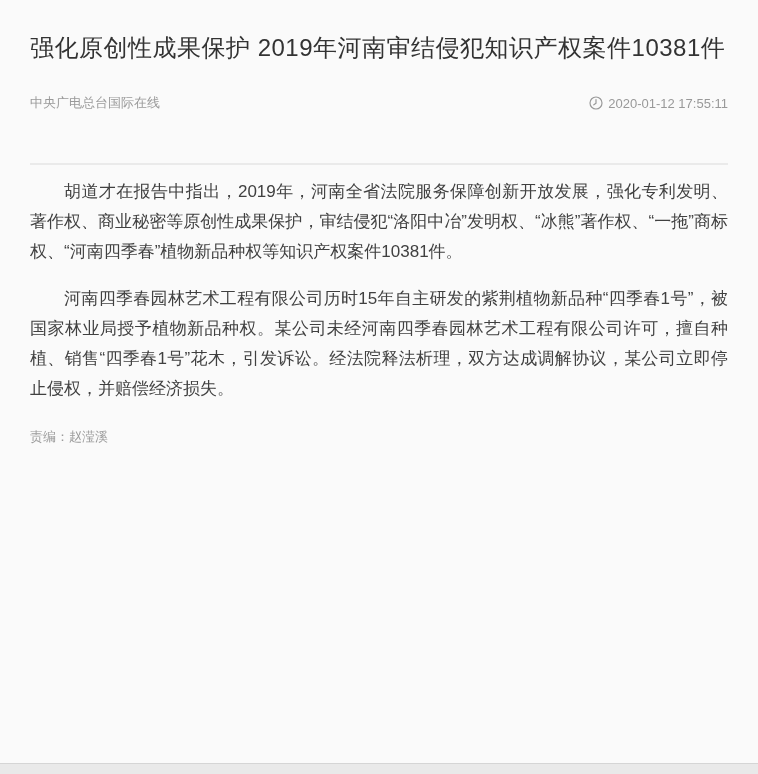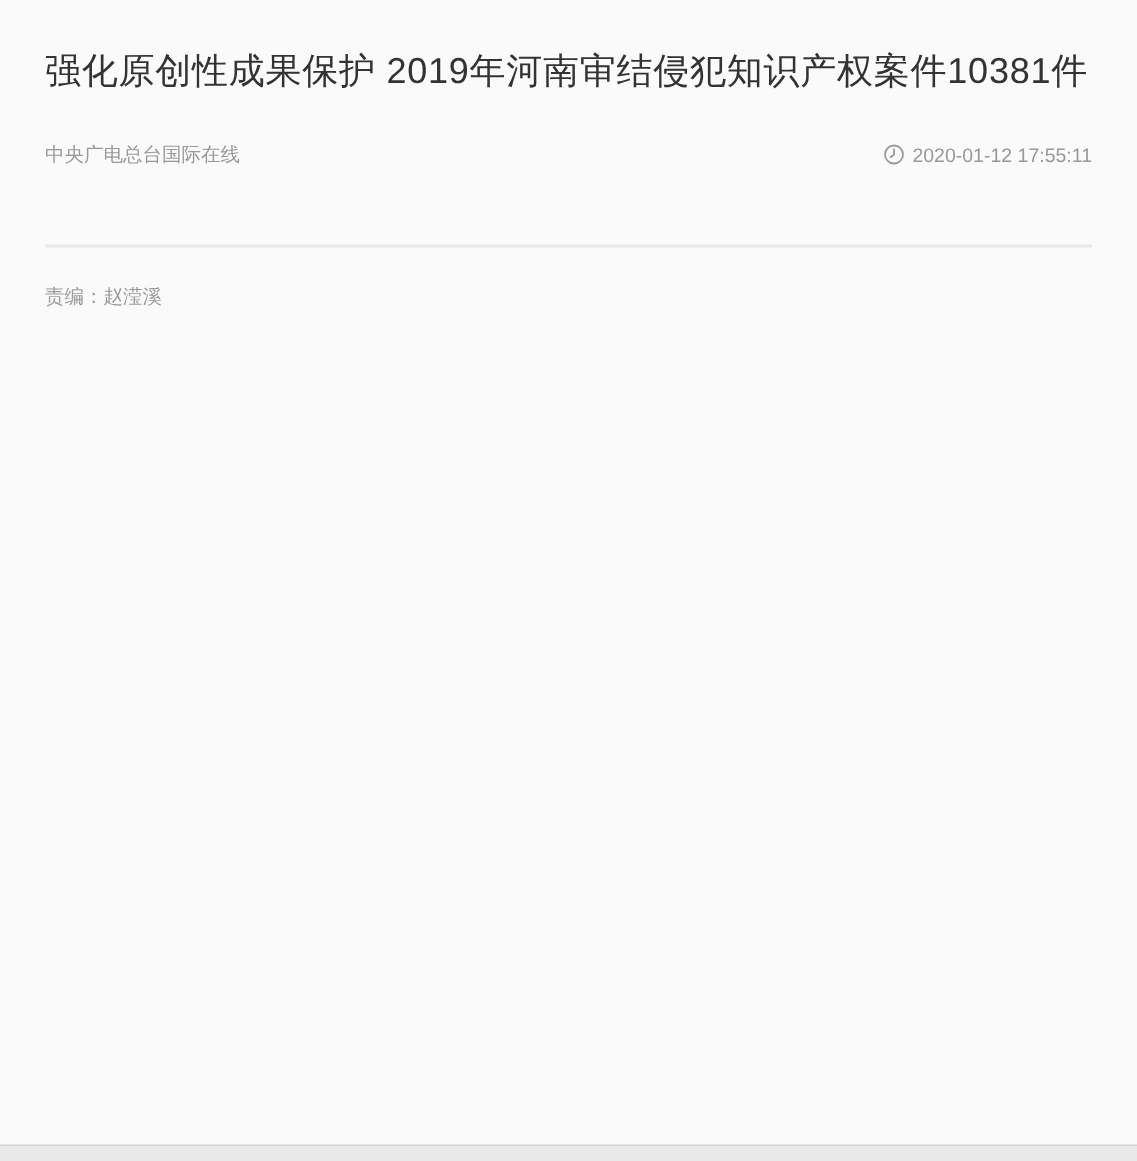--- a/index.html
+++ b/index.html
@@ -97,20 +97,22 @@
           <circle cx="7" cy="7" r="6" stroke="#999999" stroke-width="1.2"></circle>
           <path d="M7 3.6 V7.2 L4.8 8.8" stroke="#999999" stroke-width="1.2" stroke-linecap="round" stroke-linejoin="round"></path>
         </svg>
         <span>2020-01-12 17:55:11</span>
       </span>
     </div>
 
     <div class="divider"></div>
 
     <div class="article-body">
+      <p>胡道才在报告中指出，2019年，河南全省法院服务保障创新开放发展，强化专利发明、著作权、商业秘密等原创性成果保护，审结侵犯“洛阳中冶”发明权、“冰熊”著作权、“一拖”商标权、“河南四季春”植物新品种权等知识产权案件10381件。</p>
+      <p>河南四季春园林艺术工程有限公司历时15年自主研发的紫荆植物新品种“四季春1号”，被国家林业局授予植物新品种权。某公司未经河南四季春园林艺术工程有限公司许可，擅自种植、销售“四季春1号”花木，引发诉讼。经法院释法析理，双方达成调解协议，某公司立即停止侵权，并赔偿经济损失。</p>
     </div>
 
     <div class="editor-line">责编：赵滢溪</div>
 
   </div>
 
   <div class="footer-bar"></div>
 </div>
 
 </body></html>

